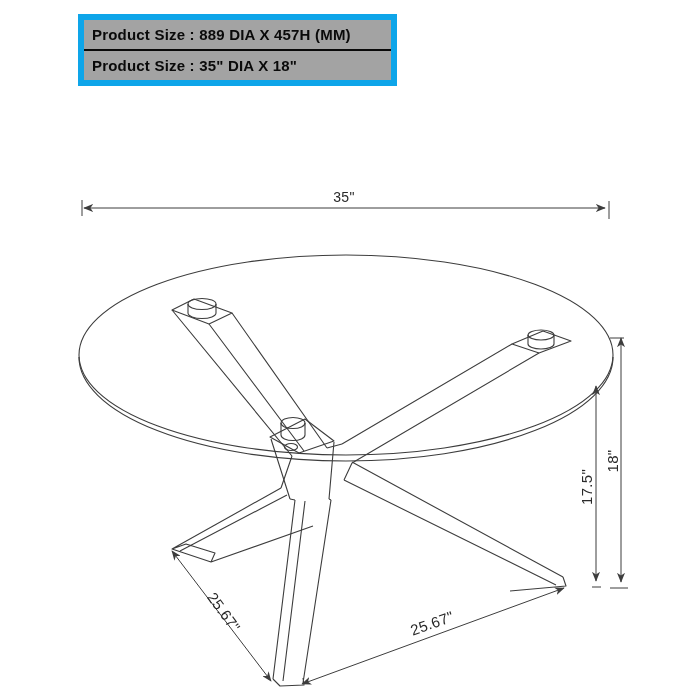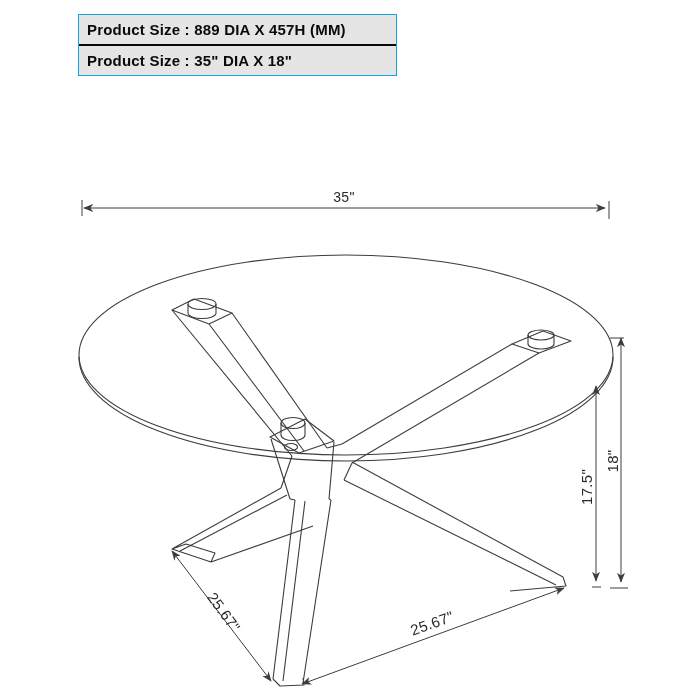--- a/index.html
+++ b/index.html
@@ -3,21 +3,21 @@
 <meta charset="utf-8">
 <style>
   html,body{margin:0;padding:0;background:#ffffff;}
   .stage{
     position:relative;width:700px;height:700px;background:#ffffff;overflow:hidden;
     font-family:"Liberation Sans", sans-serif;
   }
   
   .spec-table{
     position:absolute;left:78px;top:14px;width:319px;
-    border:1px solid #0ea5e9;background:#e5e5e5;box-sizing:border-box;
+    border:6px solid #0ea5e9;background:#a3a3a3;box-sizing:border-box;
   }
   .spec-row{
     height:29px;display:flex;align-items:center;padding-left:8px;
     font-weight:bold;font-size:15px;color:#0a0a0a;letter-spacing:.2px;white-space:nowrap;
   }
   .spec-row + .spec-row{border-top:2px solid #0a0a0a;}
   
   svg.draw{position:absolute;left:0;top:0;}
   .dim-label{
     position:absolute;color:#2a2a2a;font-size:15px;white-space:nowrap;

